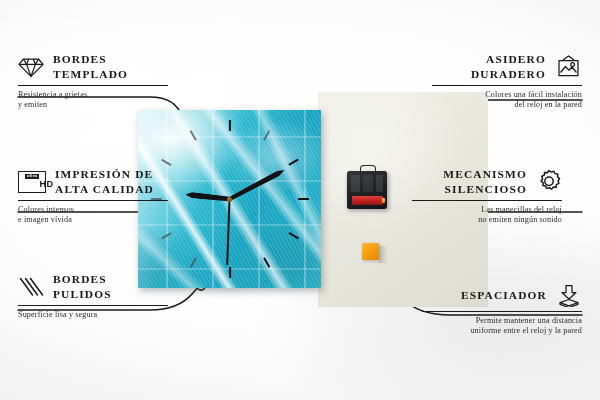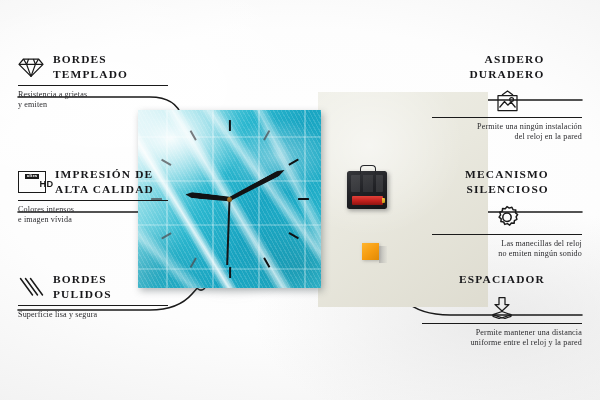--- a/index.html
+++ b/index.html
@@ -29,21 +29,21 @@
   #wires { position: absolute; inset: 0; }
 
   
   .feature { position: absolute; }
   .feature .head {
     display: flex;
     align-items: center;
     gap: 9px;
     white-space: nowrap;
   }
-  .feature.right .head { flex-direction: column; justify-content: flex-end; }
+  .feature.right .head { flex-direction: row; justify-content: flex-end; }
   .titles {
     font-family: "Liberation Serif", serif;
     font-weight: bold;
     font-size: 11.4px;
     letter-spacing: 1.15px;
     line-height: 14.5px;
     color: #17171a;
   }
   .feature.right .titles { text-align: right; }
   .rule {
@@ -366,46 +366,46 @@
         <g fill="none" stroke="#1a1a1a" stroke-width="1.25" stroke-linejoin="round">
           <path d="M8,5 L13.5,1 L19,5"></path>
           <rect x="4" y="5.5" width="19" height="15"></rect>
           <path d="M5.5,17.5 L10.5,11.5 L13.8,15.2 L17,12 L21.5,17.5"></path>
           <circle cx="17.6" cy="9.6" r="1.9"></circle>
         </g>
       </svg>
     </div>
     <div class="rule"></div>
     <div class="desc">
-      <div>Permite una ningún instalación</div>
+      <div>Colores una fácil instalación</div>
       <div>del reloj en la pared</div>
     </div>
   </div>
 
-  <div class="feature right" style="left:432px; top:167px; width:150px">
+  <div class="feature right" style="left:412px; top:167px; width:150px">
     <div class="head">
       <div class="titles">
         <div>MECANISMO</div>
         <div>SILENCIOSO</div>
       </div>
       <svg class="ico" width="26" height="25" viewBox="0 0 26 25">
         <g fill="none" stroke="#1a1a1a" stroke-width="1.5" stroke-linejoin="round">
           <path d="M13,1.6 l2.3,1.5 2.6,-0.8 1.2,2.5 2.7,0.3 -0.3,2.7 2.1,1.7 -1.5,2.3 0.8,2.6 -2.5,1.2 -0.3,2.7 -2.7,-0.3 -1.7,2.1 -2.3,-1.5 -2.6,0.8 -1.2,-2.5 -2.7,-0.3 0.3,-2.7 -2.1,-1.7 1.5,-2.3 -0.8,-2.6 2.5,-1.2 0.3,-2.7 2.7,0.3 z"></path>
           <circle cx="13" cy="12.3" r="4.2"></circle>
         </g>
       </svg>
     </div>
     <div class="rule"></div>
     <div class="desc">
       <div>Las manecillas del reloj</div>
       <div>no emiten ningún sonido</div>
     </div>
   </div>
 
-  <div class="feature right" style="left:422px; top:272px; width:160px">
+  <div class="feature right" style="left:422px; top:284px; width:160px">
     <div class="head">
       <div class="titles">
         <div>ESPACIADOR</div>
       </div>
       <svg class="ico" width="26" height="23" viewBox="0 0 26 23">
         <g fill="none" stroke="#1a1a1a" stroke-width="1.25" stroke-linejoin="round">
           <path d="M10,1.5 h6 v7 h4 l-7,6.5 -7,-6.5 h4 z"></path>
           <path d="M13,15.5 l9,3.2 -9,3.2 -9,-3.2 z"></path>
           <path d="M4,18.7 v1.6 l9,3.2 9,-3.2 v-1.6"></path>
         </g>

